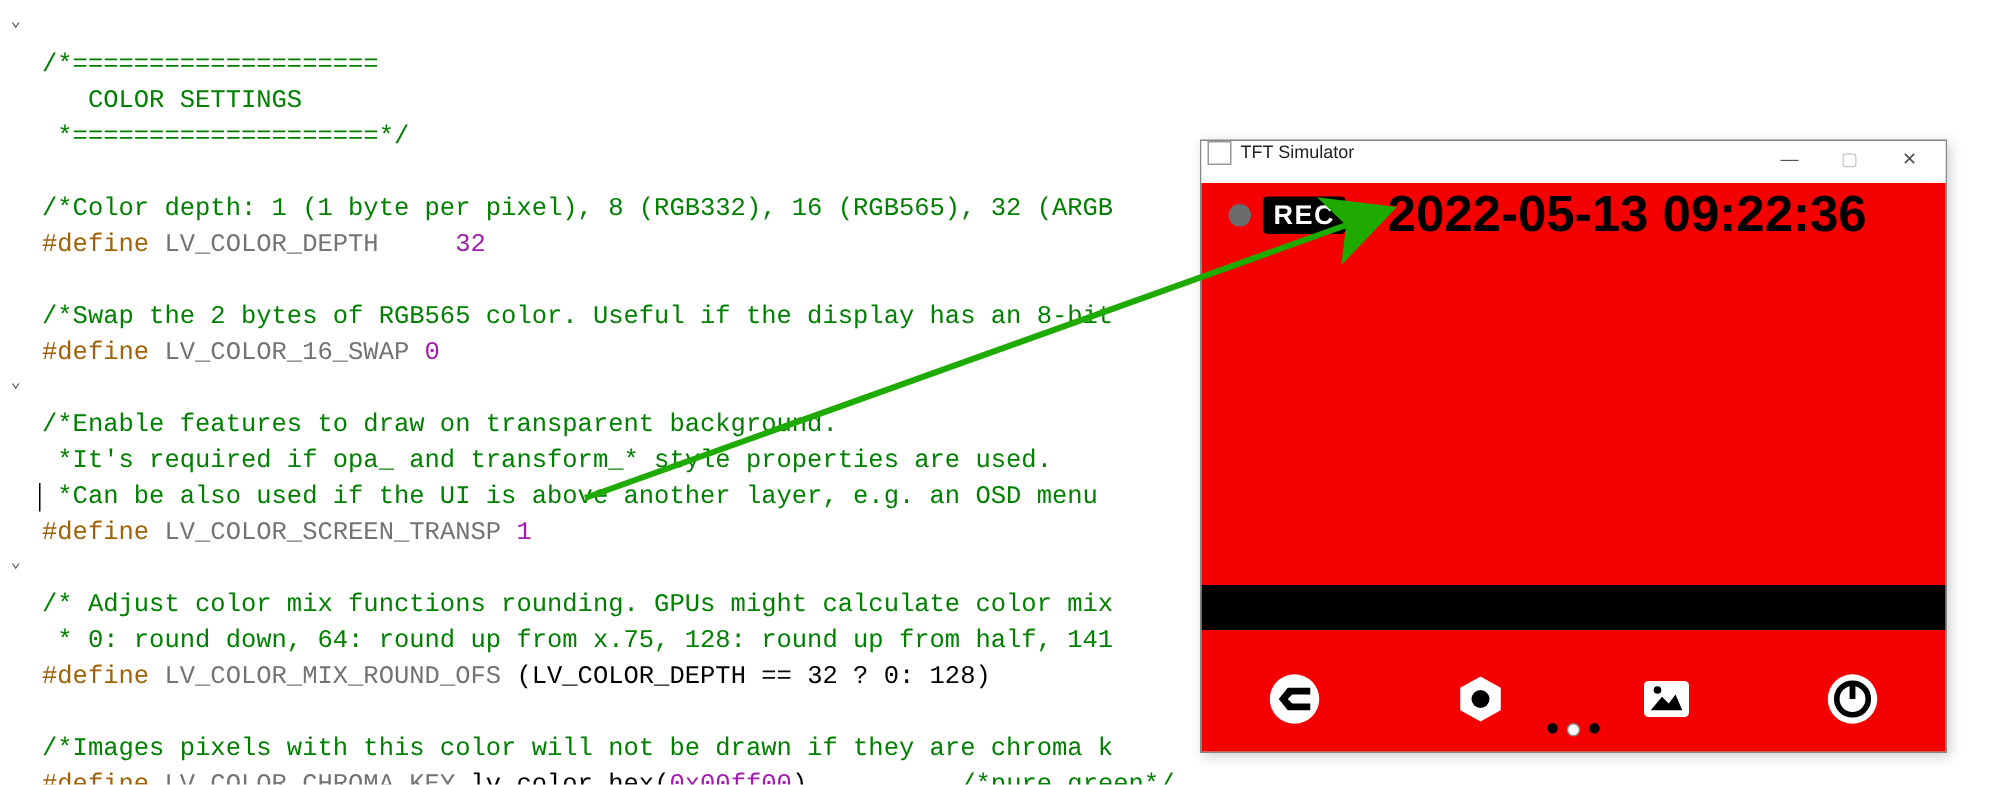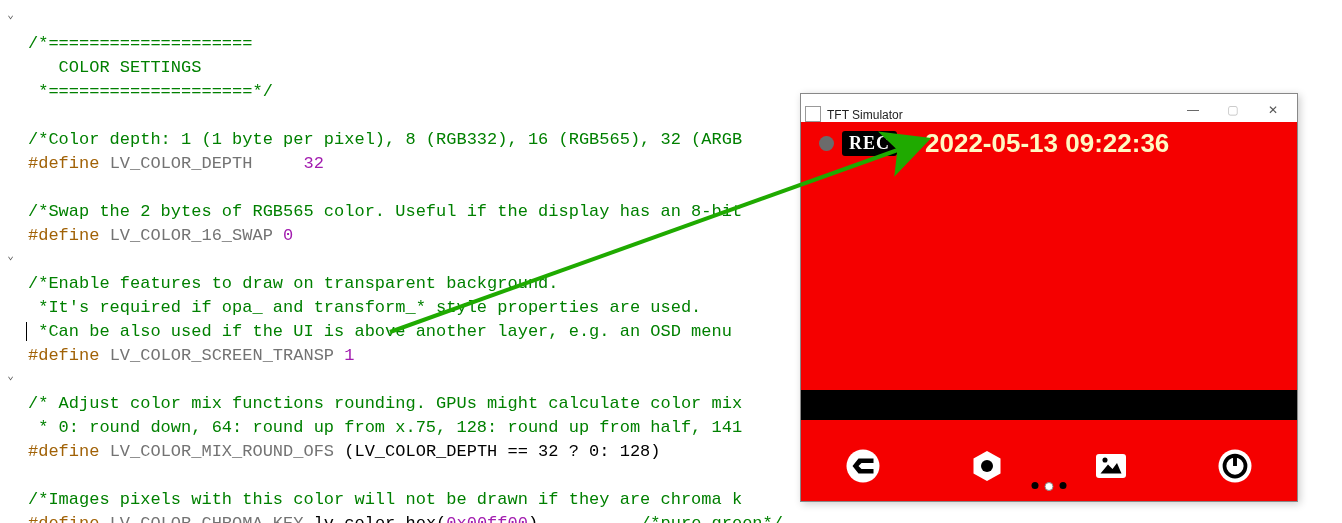--- a/index.html
+++ b/index.html
@@ -7,29 +7,29 @@
 .editor{position:absolute;left:0;top:0;width:100%;height:100%;padding:8px 0 0 0;font-size:17px;line-height:24px;white-space:pre}
 .gutter{position:absolute;left:0;top:0;width:22px;height:100%}
 .fold{position:absolute;left:4px;width:13px;height:13px;font-size:11px;color:#555;cursor:pointer;display:flex;align-items:center;justify-content:center}
 .code{position:absolute;left:28px;top:8px;white-space:pre}
 .c-comment{color:#008000}
 .c-keyword{color:#a16207}
 .c-ident{color:#737373}
 .c-num{color:#a21caf}
 .c-plain{color:#000000}
 .sim-window{position:absolute;left:800px;top:93px;width:496px;height:407px;border:1px solid #888;background:#f0f0f0;box-shadow:2px 2px 8px rgba(0,0,0,.2)}
-.sim-titlebar{height:28px;background:#fff;display:flex;align-items:flex-end;padding:0 4px;font-family:'Segoe UI',Arial,sans-serif;font-size:12px;color:#222}
+.sim-titlebar{height:28px;background:#fff;display:flex;align-items:flex-start;padding:0 4px;font-family:'Segoe UI',Arial,sans-serif;font-size:12px;color:#222}
 .sim-titlebar .ic{width:14px;height:14px;border:1px solid #999;margin-right:6px;display:inline-block}
 .sim-titlebar .sp{flex:1}
 .winbtn{width:40px;height:24px;display:flex;align-items:center;justify-content:center;color:#555;font-size:12px}
 .sim-client{position:absolute;left:0;top:28px;right:0;bottom:0;background:#f50000;overflow:hidden}
 .rec-row{position:absolute;left:0;top:6px;width:100%;height:30px;display:flex;align-items:center}
 .rec-dot{width:15px;height:15px;border-radius:50%;background:#6b6b6b;margin-left:18px;margin-right:8px}
-.rec-badge{background:#000;color:#fff;font-weight:bold;font-size:18px;font-family:Liberation Serif, serif;padding:2px 7px;border-radius:3px;letter-spacing:1px}
-.rec-time{margin-left:28px;color:#fef9c3;font-size:26px;font-family:Arial,sans-serif;font-weight:600}
+.rec-badge{background:#000;color:#fff;font-weight:bold;font-size:18px;font-family:Liberation Sans, sans-serif;padding:2px 7px;border-radius:3px;letter-spacing:1px}
+.rec-time{margin-left:28px;color:#000000;font-size:34px;font-family:Arial,sans-serif;font-weight:600}
 .blk-band{position:absolute;left:0;top:268px;width:100%;height:30px;background:#000}
 .dock{position:absolute;left:0;bottom:10px;width:100%;height:50px;display:flex;align-items:center;justify-content:space-around}
 .dock .ico{width:40px;height:40px;display:flex;align-items:center;justify-content:center;color:#fff}
 .dots{position:absolute;left:50%;bottom:0;transform:translateX(-50%);display:flex;gap:6px}
 .dots span{width:7px;height:7px;border-radius:50%;background:#000}
 .dots span.cur{background:#fff;border:1px solid #888}
 .arrow-svg{position:absolute;left:0;top:0;width:1342px;height:523px;pointer-events:none}
 .caret{position:absolute;left:26px;top:322px;width:1px;height:19px;background:#000}
 </style>
 </head>

